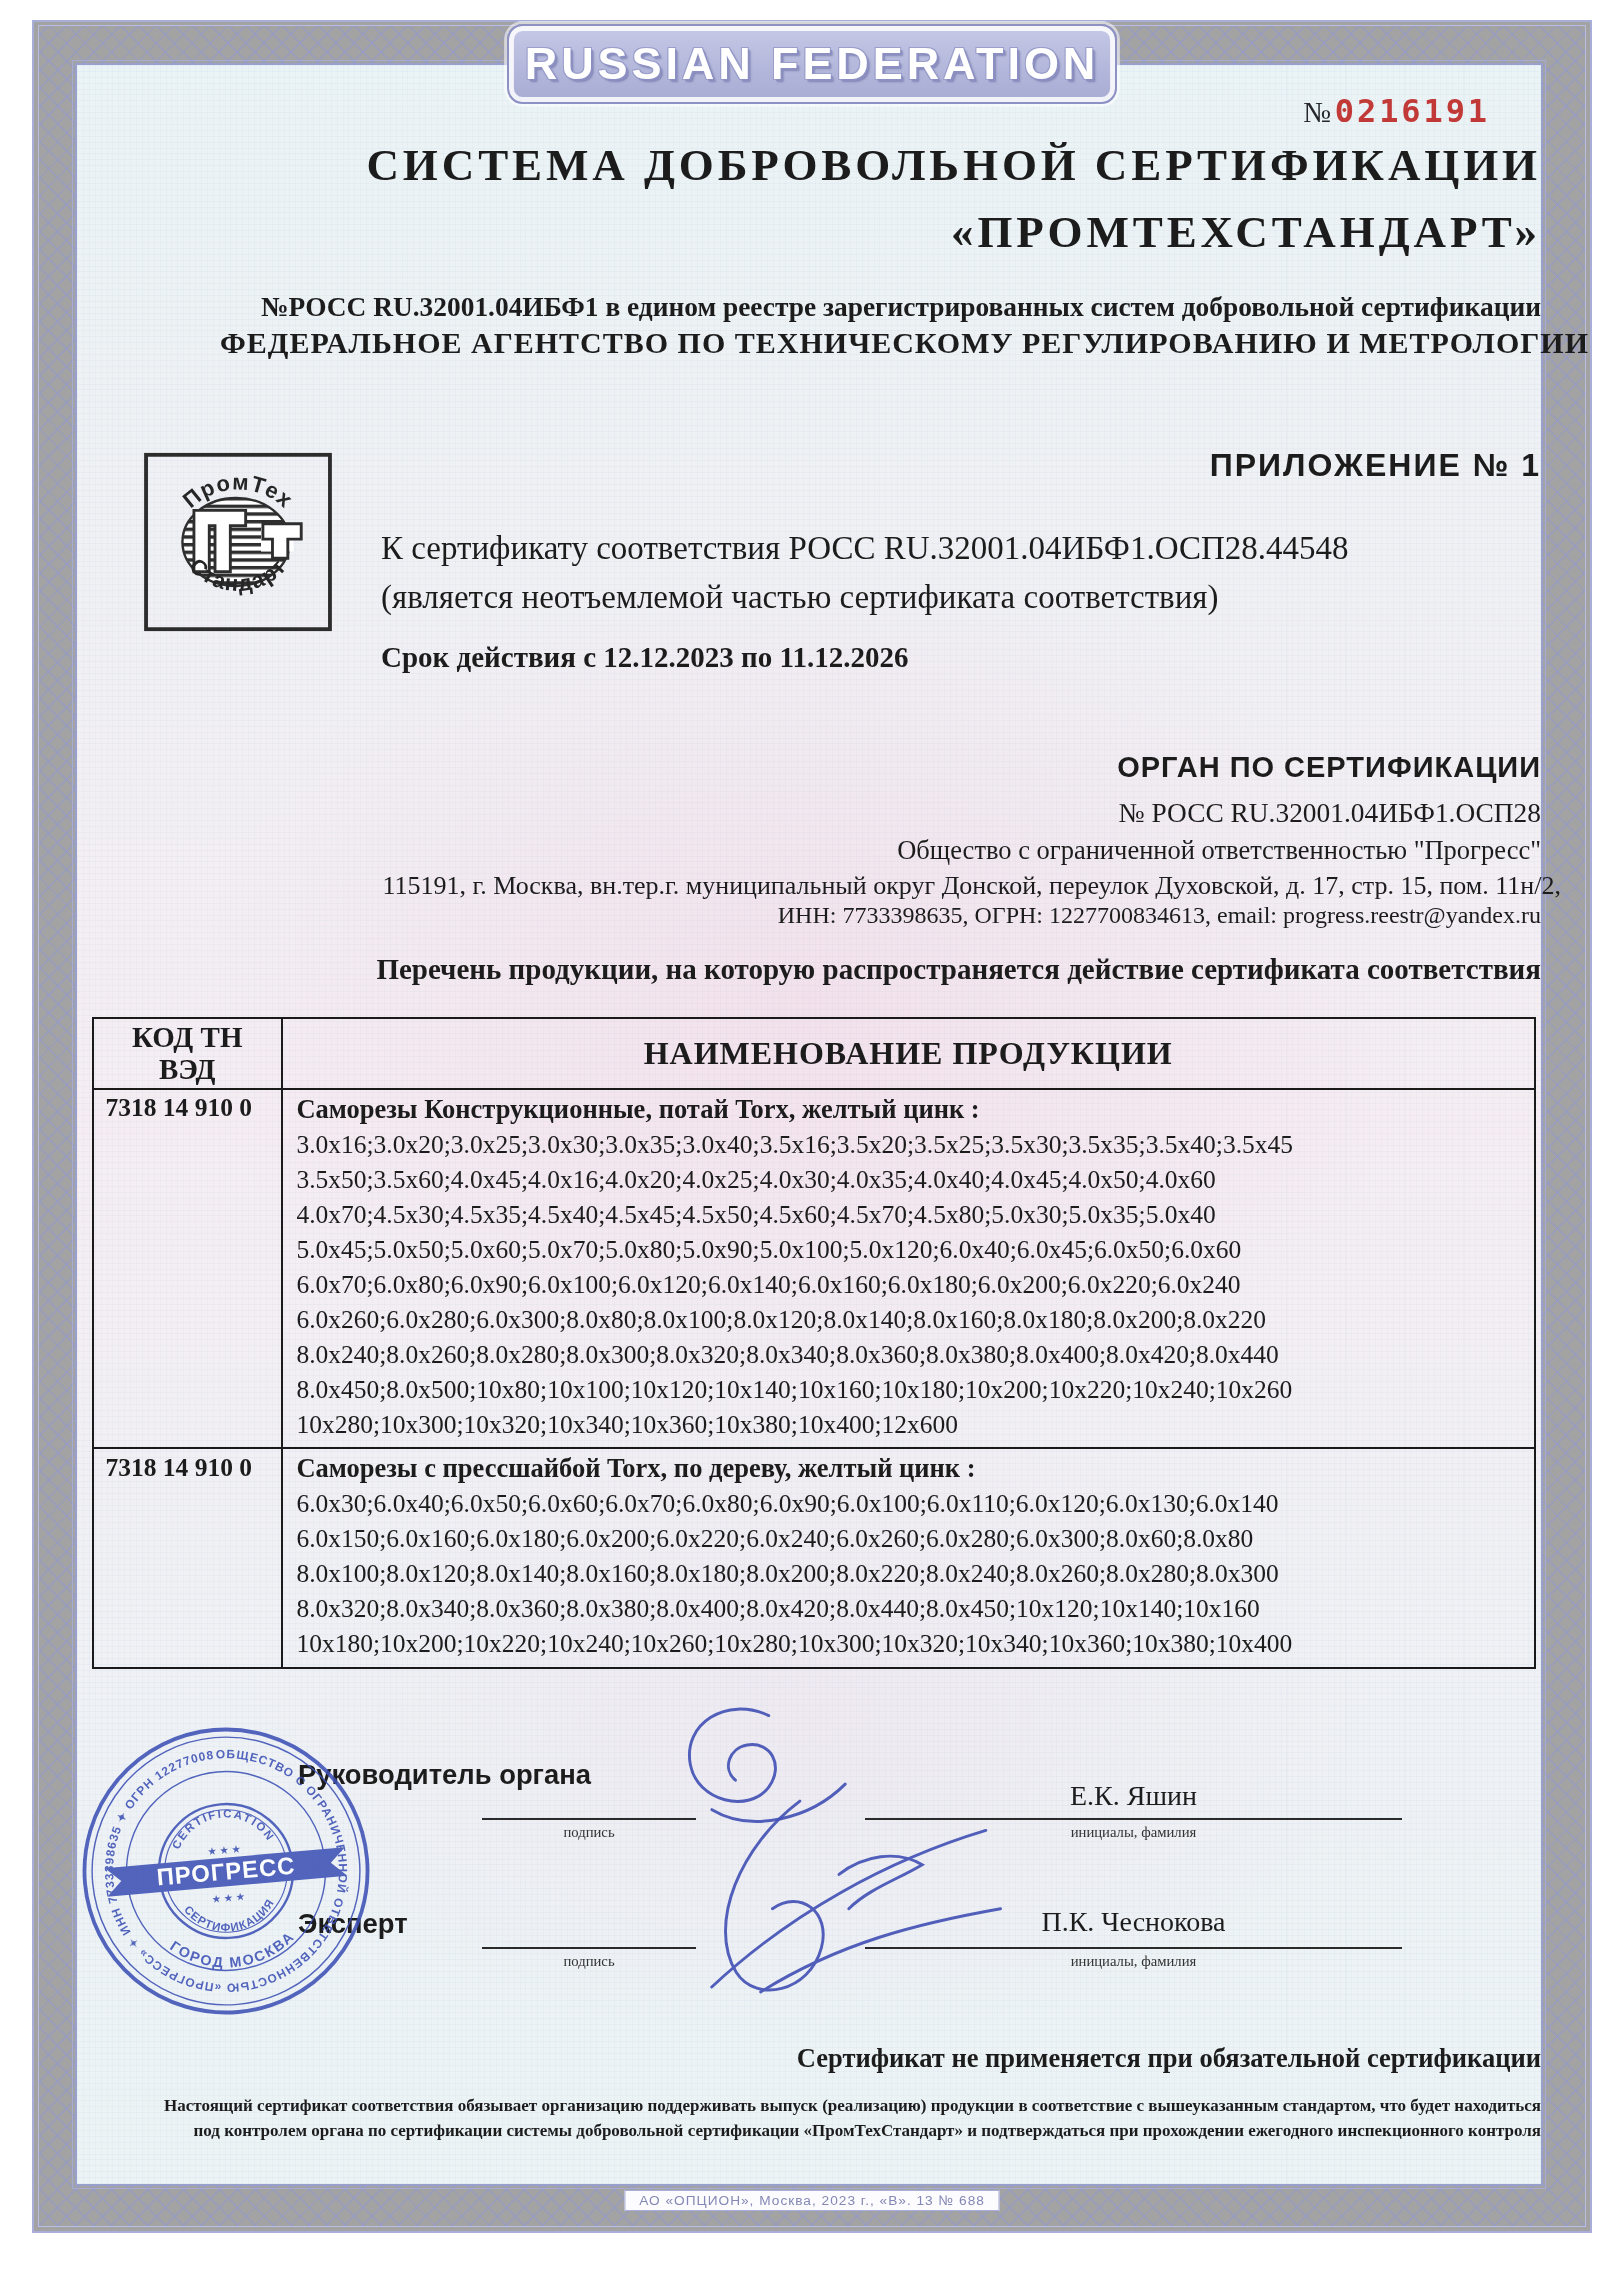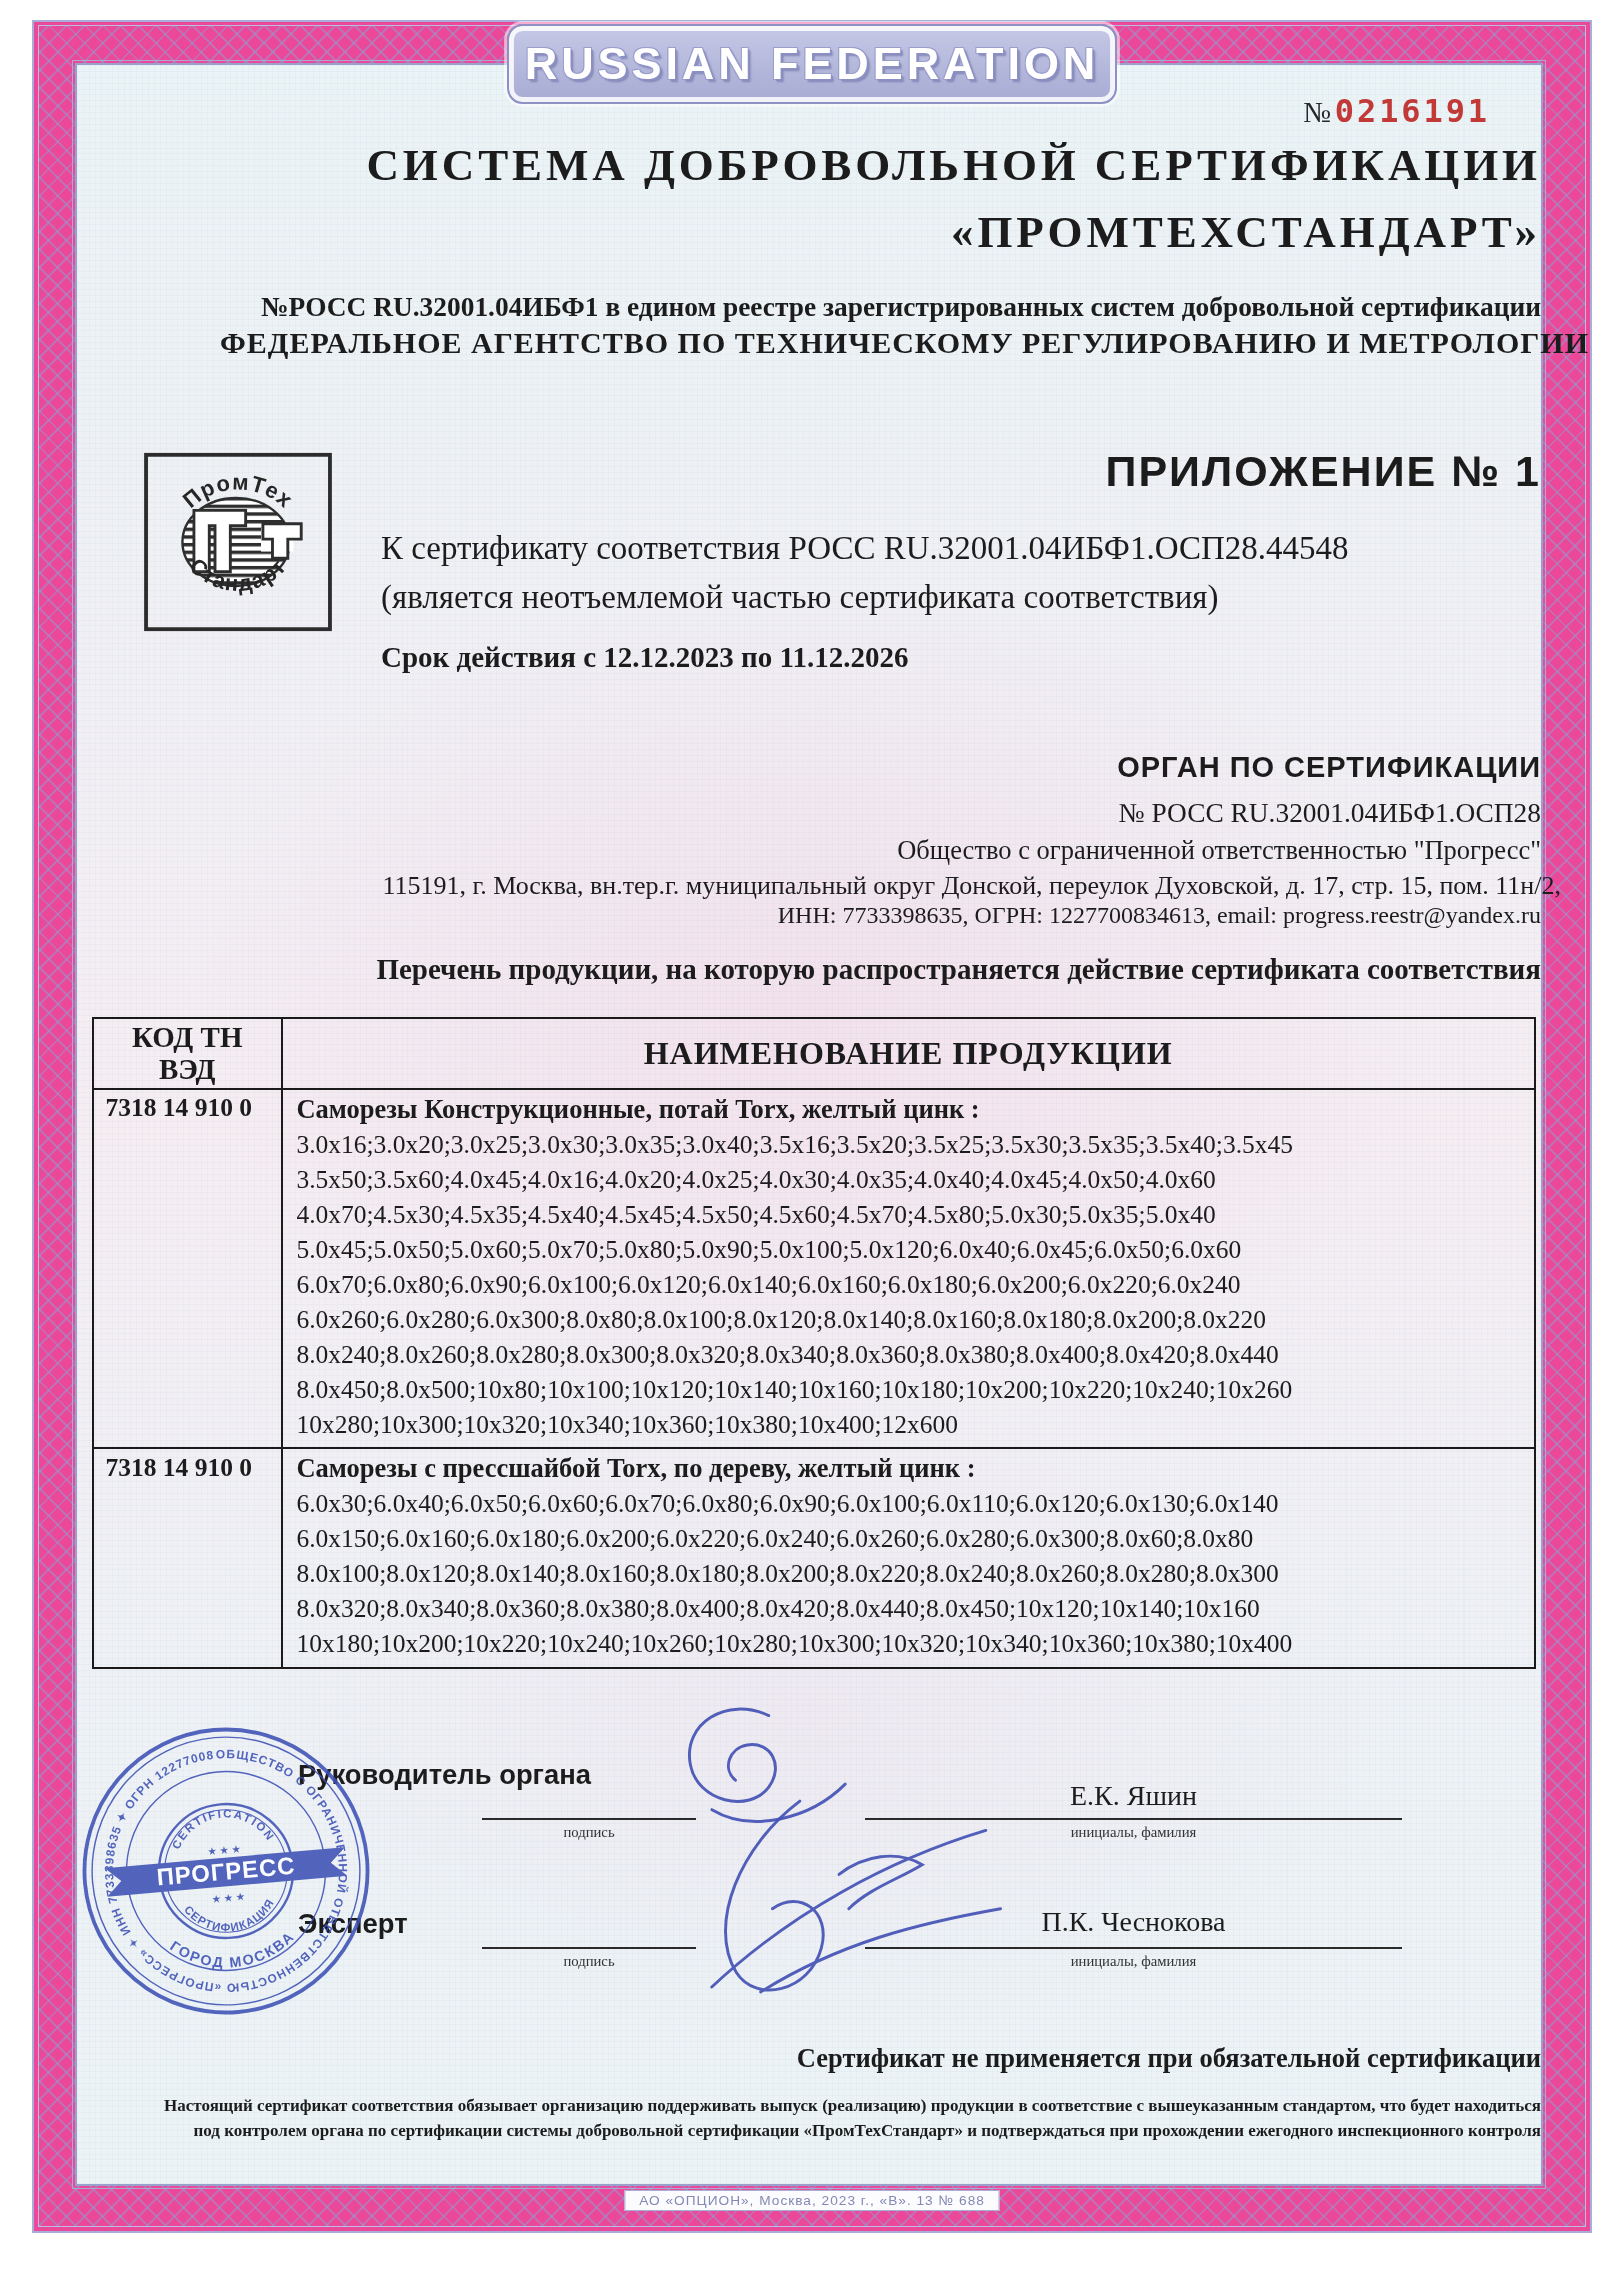--- a/index.html
+++ b/index.html
@@ -2,21 +2,21 @@
 <html><head>
 <meta charset="utf-8">
 <style>
   html,body{margin:0;padding:0;}
   body{width:1620px;height:2293px;background:#ffffff;position:relative;overflow:hidden;
        font-family:"Liberation Serif",serif;color:#1c1c1c;}
   .page{position:absolute;inset:0;}
 
   
   .frame{position:absolute;left:32px;top:19.6px;width:1556px;height:2209px;
-         border:2px solid #a9aed8;background:#ec4899;}
+         border:2px solid #a9aed8;background:#a3a3a3;}
   .band{position:absolute;inset:3.9px;border:1px solid #b9bde2;
         background:
           repeating-linear-gradient(45deg, rgba(148,153,204,.50) 0 2px, transparent 2px 12.7px),
           repeating-linear-gradient(-45deg, rgba(148,153,204,.50) 0 2px, transparent 2px 12.7px);}
   .inner{position:absolute;left:41px;top:41px;width:1468px;height:2123px;box-sizing:border-box;
          border:2px solid #9aa0cc;outline:1px solid #a6abd4;outline-offset:2px;
          background:
            radial-gradient(ellipse 60% 30% at 50% 44%, rgba(238,196,220,.30), transparent 70%),
            radial-gradient(ellipse 55% 22% at 50% 78%, rgba(238,205,225,.22), transparent 70%),
            linear-gradient(180deg,#eaf3f5 0%,#f0f0f4 26%,#f5edf2 50%,#eff1f5 74%,#ebf3f5 100%);}
@@ -48,21 +48,21 @@
   
   .title1{top:74px;font-size:45px;font-weight:bold;letter-spacing:3.9px;}
   .title2{top:141px;font-size:45px;font-weight:bold;letter-spacing:3.9px;}
   .regline{top:227px;font-size:27.4px;font-weight:bold;}
   .agency{top:261px;font-size:30px;font-weight:bold;letter-spacing:1px;padding-left:48px;}
 
   
   .logo{left:65px;top:386px;}
 
   
-  .apx-title{top:382px;font-family:"Liberation Sans",sans-serif;font-size:43px;font-weight:bold;letter-spacing:2px;}
+  .apx-title{top:382px;font-family:"Liberation Sans",sans-serif;font-size:32px;font-weight:bold;letter-spacing:2px;}
   .tocert{left:304px;top:465px;font-size:33px;white-space:nowrap;}
   .note{left:304px;top:514px;font-size:33px;white-space:nowrap;}
   .validity{left:304px;top:576px;font-size:29px;font-weight:bold;white-space:nowrap;}
 
   
   .orghead{top:686px;font-family:"Liberation Sans",sans-serif;font-size:29px;font-weight:bold;letter-spacing:1px;}
   .orgnum{top:733px;font-size:27.4px;}
   .orgname{top:770px;font-size:26.5px;}
   .orgaddr{top:806px;font-size:26px;padding-left:20px;}
   .orgcont{top:837px;font-size:24px;}

